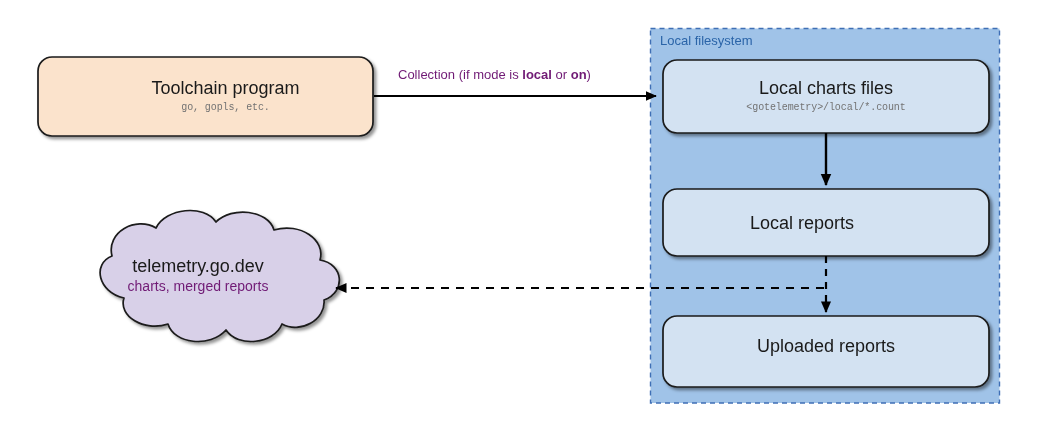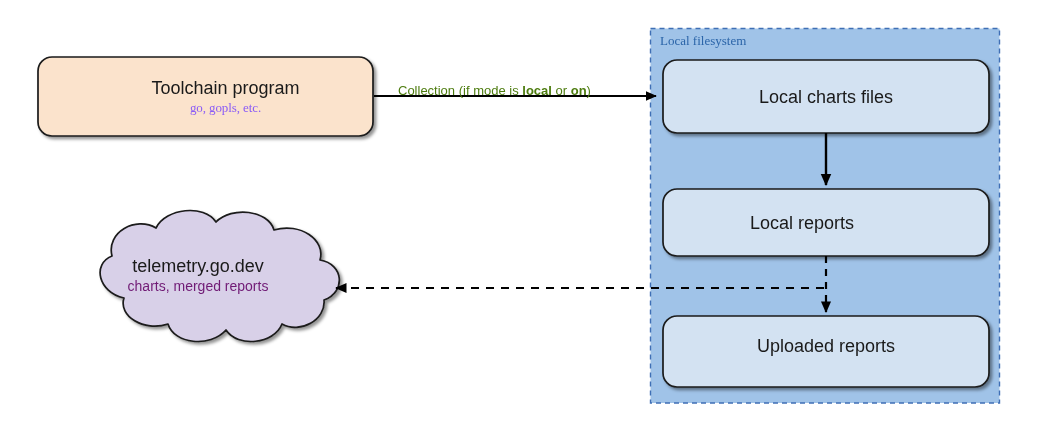--- a/index.html
+++ b/index.html
@@ -40,53 +40,52 @@
     pointer-events: none;
   }
   .title-line {
     font-family: "Liberation Sans", sans-serif;
     font-size: 18px;
     color: #1a1a1a;
     line-height: 22px;
     white-space: nowrap;
   }
   .mono-line {
-    font-family: Liberation Serif, serif;
-    font-size: 13px;
-    color: #8b5cf6;
+    font-family: Liberation Mono, monospace;
+    font-size: 10px;
+    color: #737373;
     line-height: 18px;
     white-space: nowrap;
     letter-spacing: -0.1px;
   }
   .sub-line {
     font-family: "Liberation Sans", sans-serif;
     font-size: 14px;
     color: #701a75;
     line-height: 18px;
     white-space: nowrap;
   }
 
   
   .group-caption {
     position: absolute;
-    font-family: Liberation Serif, serif;
+    font-family: Liberation Sans, sans-serif;
     font-size: 13px;
     color: #2a64a8;
     white-space: nowrap;
   }
 
   
   .edge-label {
     position: absolute;
     font-family: "Liberation Sans", sans-serif;
     font-size: 13px;
-    color: #4d7c0f;
+    color: #701a75;
     white-space: nowrap;
     background: transparent;
-    margin-top: 16px;
   }
   .edge-label b { font-weight: bold; }
 
   
   #toolchain-text  { left: 38px;  top: 57px;  width: 335px; height: 79px; margin-left: 20px; }
   #counter-text    { left: 663px; top: 60px;  width: 326px; height: 73px; }
   #reports-text    { left: 663px; top: 189px; width: 278px; height: 67px; }
   #uploaded-text   { left: 663px; top: 316px; width: 326px; height: 59px; }
   #cloud-text      { left: 68px;  top: 248px; width: 260px; height: 54px; }
   #fs-caption      { left: 660px; top: 33px; }
@@ -166,20 +165,21 @@
 
   <div id="fs-caption" class="group-caption">Local filesystem</div>
 
   <div id="toolchain-text" class="node-text">
     <div class="title-line">Toolchain program</div>
     <div class="mono-line">go, gopls, etc.</div>
   </div>
 
   <div id="counter-text" class="node-text">
     <div class="title-line">Local charts files</div>
+    <div class="mono-line">&lt;gotelemetry&gt;/local/*.count</div>
   </div>
 
   <div id="reports-text" class="node-text">
     <div class="title-line">Local reports</div>
   </div>
 
   <div id="uploaded-text" class="node-text">
     <div class="title-line">Uploaded reports</div>
   </div>
 

